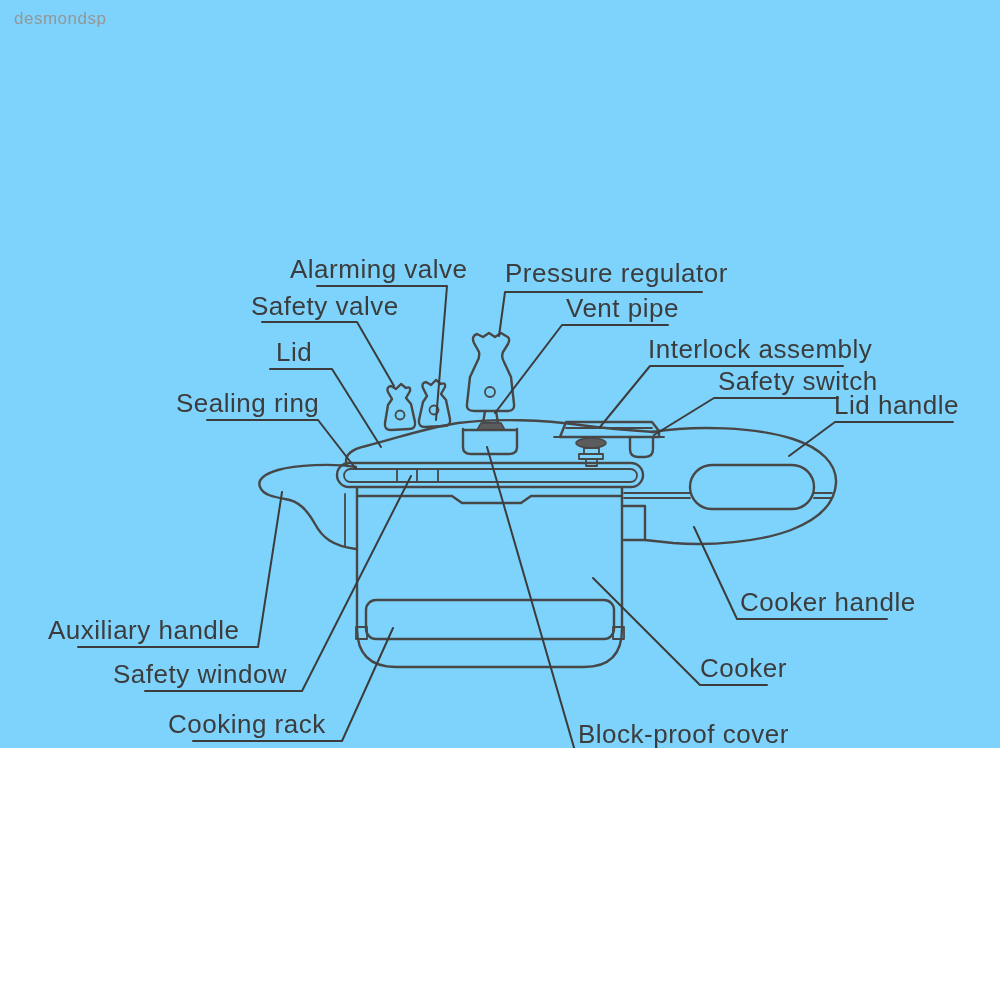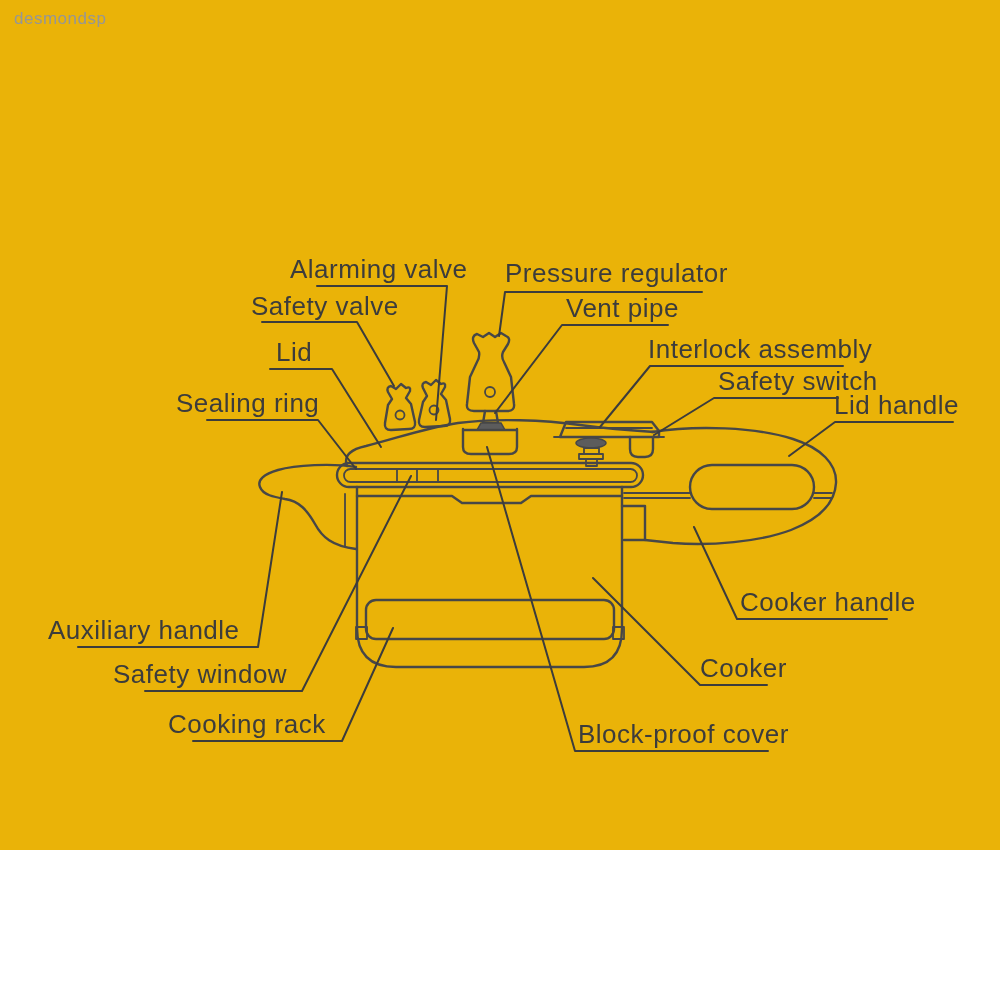--- a/index.html
+++ b/index.html
@@ -4,22 +4,22 @@
 <style>
   html, body {
     margin: 0;
     padding: 0;
     background: #ffffff;
     font-family: "Liberation Sans", sans-serif;
   }
   .canvas {
     position: relative;
     width: 1000px;
-    height: 850px;
-    background: #eab308;
+    height: 748px;
+    background: #7dd3fc;
     overflow: hidden;
   }
   svg { display: block; }
   .ln {
     fill: none;
     stroke: var(--line-color, #474747);
     stroke-width: 2.4;
     stroke-linecap: round;
     stroke-linejoin: round;
   }

